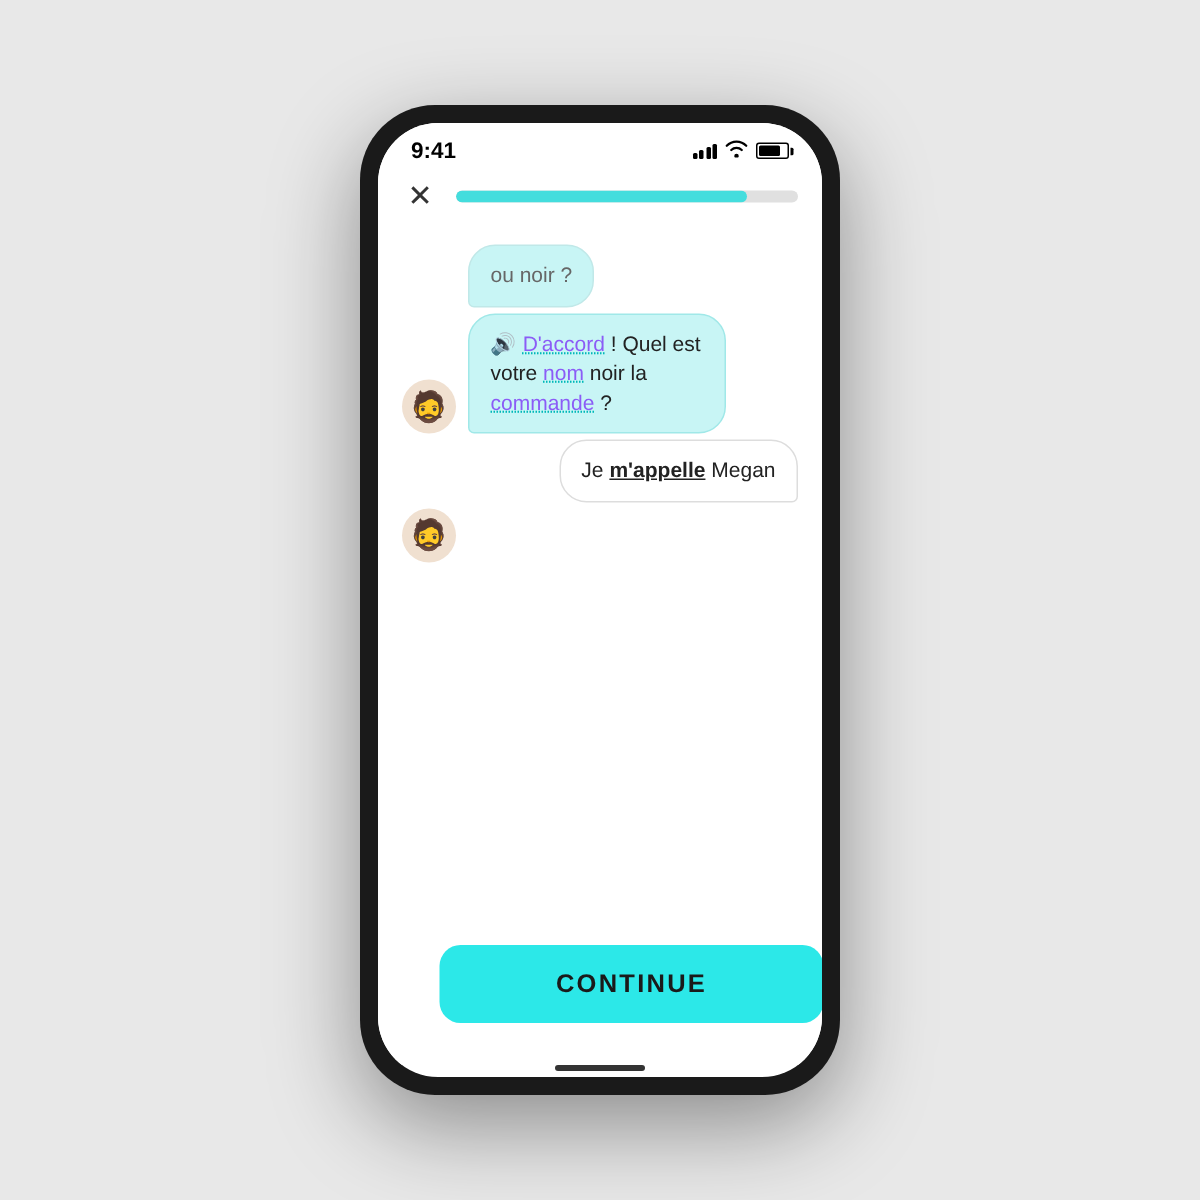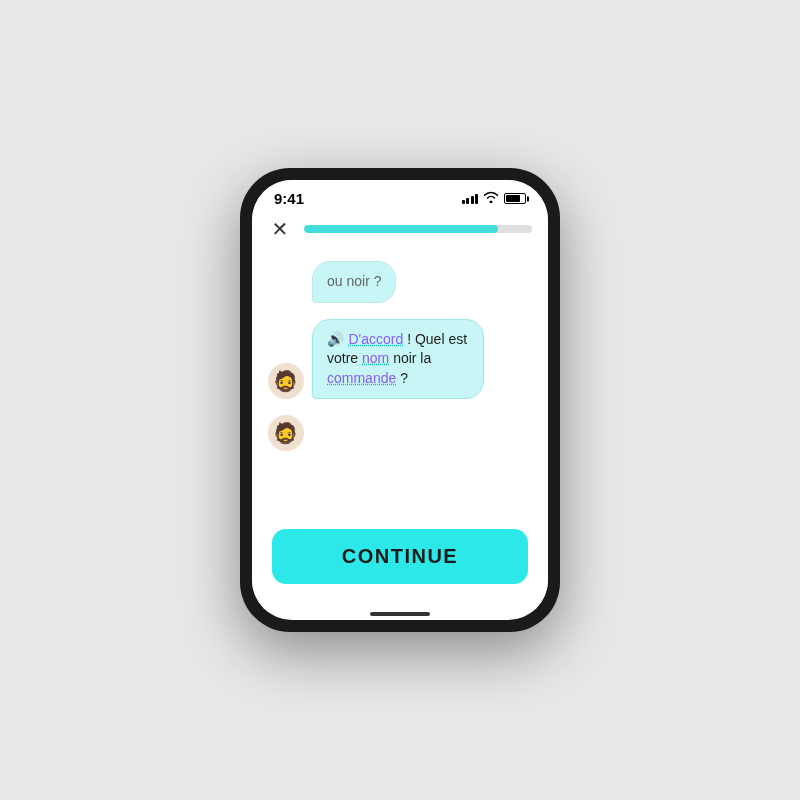--- a/index.html
+++ b/index.html
@@ -7,21 +7,21 @@
       background: #e8e8e8;
       display: flex;
       align-items: center;
       justify-content: center;
       width: 800px;
       height: 800px;
       font-family: -apple-system, BlinkMacSystemFont, 'Helvetica Neue', sans-serif;
     }
     .phone-outer {
       width: 320px;
-      height: 464px;
+      height: 660px;
       background: #1a1a1a;
       border-radius: 50px;
       padding: 12px;
       box-shadow: 0 20px 60px rgba(0,0,0,0.4);
       position: relative;
     }
     .phone-inner {
       width: 100%;
       height: 100%;
       background: #fff;
@@ -129,21 +129,21 @@
       border-radius: 4px;
     }
 
     
     .chat-area {
       flex: 1;
       overflow-y: auto;
       padding: 10px 16px;
       display: flex;
       flex-direction: column;
-      gap: 16px;
+      gap: 4px;
       background: #fff;
     }
 
     
     .msg-row {
       display: flex;
       align-items: flex-end;
       gap: 8px;
     }
     .msg-row.right {
@@ -198,26 +198,27 @@
       padding: 16px 20px 28px;
       background: #fff;
       flex-shrink: 0;
     }
     .continue-btn {
       width: 100%;
       padding: 16px;
       background: #2ce8e8;
       border: none;
       border-radius: 14px;
-      font-size: 20px;
+      font-size: 17px;
       font-weight: 800;
       letter-spacing: 1.5px;
       color: #1a1a1a;
       cursor: pointer;
       text-transform: uppercase;
+      margin-left: 21px;
     }
     .home-indicator {
       height: 4px;
       width: 60px;
       background: #333;
       border-radius: 2px;
       margin: 0 auto 4px;
     }
   </style>
 </head>
@@ -267,20 +268,25 @@
       </div>
 
 
       <div class="msg-row left">
         <div class="avatar">🧔</div>
         <div class="bubble left-bubble">
           <span style="color:#00b8b8; margin-right:4px;">🔊</span><span class="underline-dashed">D'accord</span><span> ! Quel est votre </span><span class="underline-dashed">nom</span><span> noir la </span><span class="underline-dashed">commande</span><span> ?</span>
         </div>
       </div>
 
+      <div class="msg-row right">
+        <div class="bubble right-bubble">
+          <span>Je </span><span class="bold-underline">m'appelle</span><span> Megan</span>
+        </div>
+      </div>
 
       <div class="msg-row left">
         <div class="avatar">🧔</div>
       </div>
 
     </div>
 
     <div class="continue-area">
       <button class="continue-btn">CONTINUE</button>
     </div>

